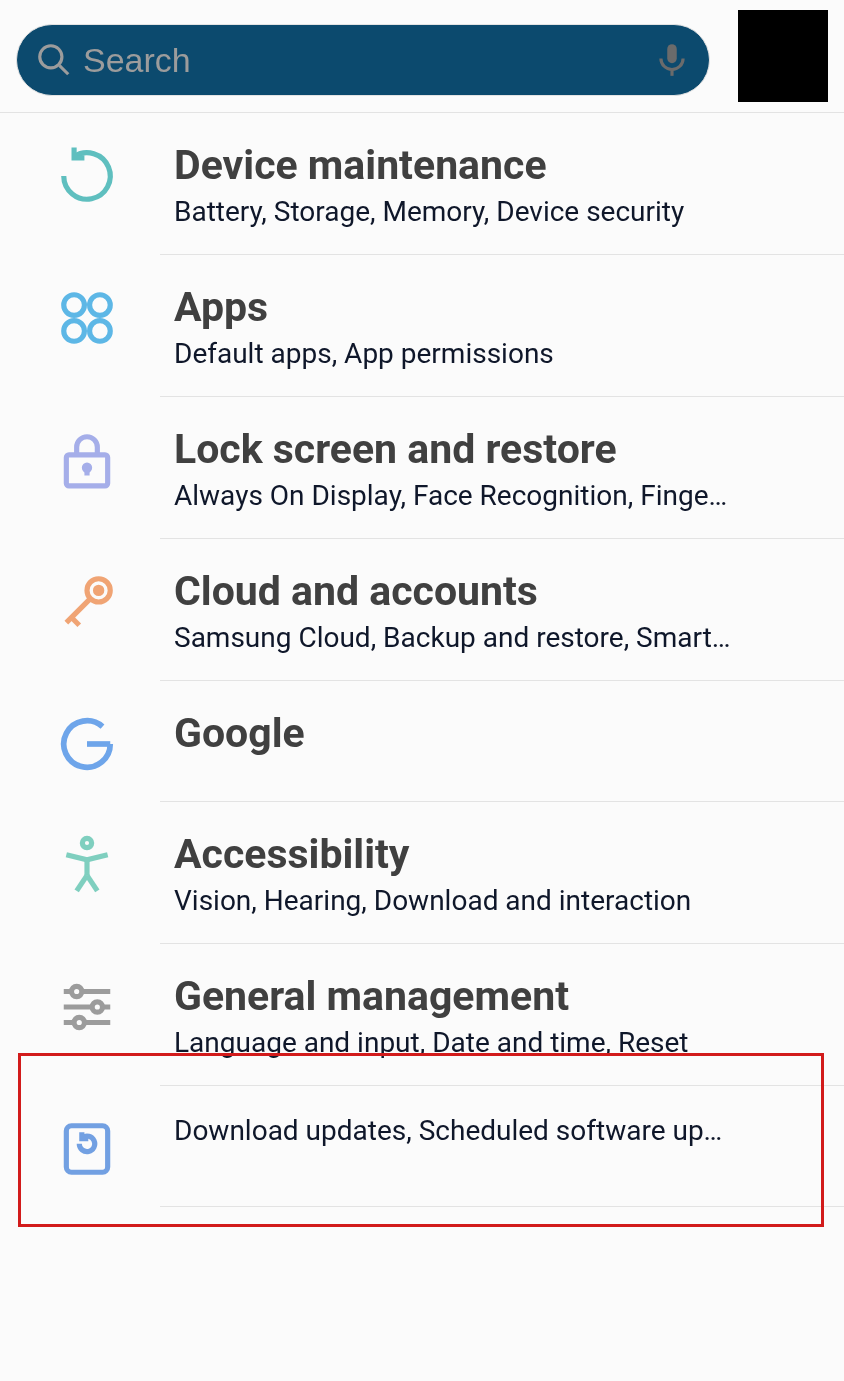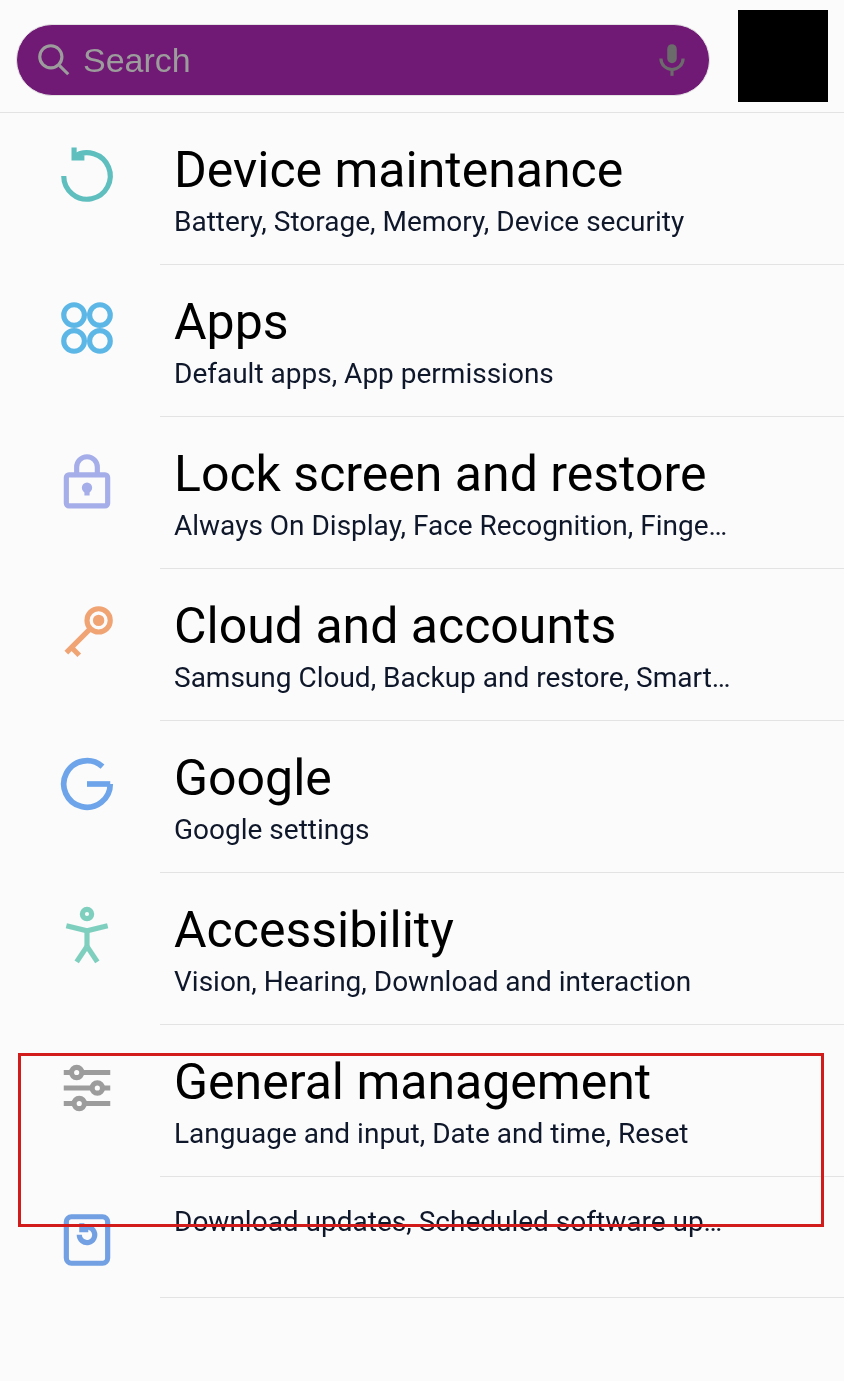--- a/index.html
+++ b/index.html
@@ -1,31 +1,31 @@
 <!DOCTYPE html>
 <html><head>
   <meta charset="utf-8">
   <style>
     * { margin:0; padding:0; box-sizing:border-box; }
     html, body { width:844px; height:1381px; font-family:-apple-system, "Segoe UI", Roboto, Arial, sans-serif; background:#fbfbfb; color:#1f1f1f; }
     .screen { width:844px; min-height:1381px; }
     
     .topbar { display:flex; align-items:center; padding:10px 16px 10px 16px; border-bottom:1px solid #e3e3e3; }
-    .search-field { flex:1 1 auto; height:72px; border-radius:36px; background:#701a75; border:1px solid #e3e3e3; display:flex; align-items:center; padding:0 18px;margin-top:8px; }
+    .search-field { flex:1 1 auto; height:72px; border-radius:36px; background:#0c4a6e; border:1px solid #e3e3e3; display:flex; align-items:center; padding:0 18px;margin-top:8px; }
     .search-input { flex:1 1 auto; border:none; background:transparent; font-size:34px; color:#9c9c9c; outline:none; padding:0 10px; }
     .search-input::placeholder { color:#9c9c9c; }
     .icon-wrap { width:38px; height:38px; display:flex; align-items:center; justify-content:center; color:#9c9c9c; }
     .mic-wrap { width:38px; height:38px; display:flex; align-items:center; justify-content:center; color:#6b6b6b; }
     .menu-btn { width:90px; height:92px; background:#000; margin-left:28px; }
     
     .list { padding:0; }
     .row { display:flex; align-items:flex-start; padding:28px 36px 26px 56px; position:relative; }
     .row .lead-icon { width:62px; height:62px; flex:0 0 62px; display:flex; align-items:center; justify-content:center; margin-right:56px; margin-top:4px; }
     .row .texts { flex:1 1 auto; min-width:0; }
-    .row .title { font-size:50px; font-weight:400; color:#000000; margin-bottom:6px; letter-spacing:0; }
+    .row .title { font-size:41px; font-weight:700; color:#404040; margin-bottom:6px; letter-spacing:0; }
     .row .subtitle { font-size:28px; color:#0f172a; white-space:nowrap; overflow:hidden; text-overflow:ellipsis; max-width:620px; }
     .sep { height:1px; background:#e3e3e3; margin-left:160px; }
     .highlighted { position:absolute; left:18px; right:20px; top:1050px; height:190px; border:3px solid #d21b1b; pointer-events:none; }
     
     .ic-maint { color:#5fbfbf; }
     .ic-apps  { color:#5db7e6; }
     .ic-lock  { color:#a5aee9; stroke:#a5aee9; }
     .ic-cloud { color:#f0a474; }
     .ic-google{ color:#6ea5ea; }
     .ic-access{ color:#7fcfbf; }
@@ -124,21 +124,20 @@
 
     <div class="row">
       <span class="lead-icon ic-google">
         <svg viewBox="0 0 24 24" fill="none" stroke="currentColor" stroke-width="2.2">
             <path d="M21 12a9 9 0 1 1-3-6.7"></path>
             <path d="M12 12h9"></path>
           </svg>
       </span>
       <div class="texts">
         <div class="title">Google</div>
-        <div class="subtitle">Google settings</div>
       </div>
     </div>
     <div class="sep"></div>
 
     <div class="row">
       <span class="lead-icon ic-access">
         <svg viewBox="0 0 24 24" fill="none" stroke="currentColor" stroke-width="2">
             <circle cx="12" cy="3.5" r="1.8"></circle>
             <path d="M4 8l8 2 8-2"></path>
             <path d="M12 10v6"></path>

